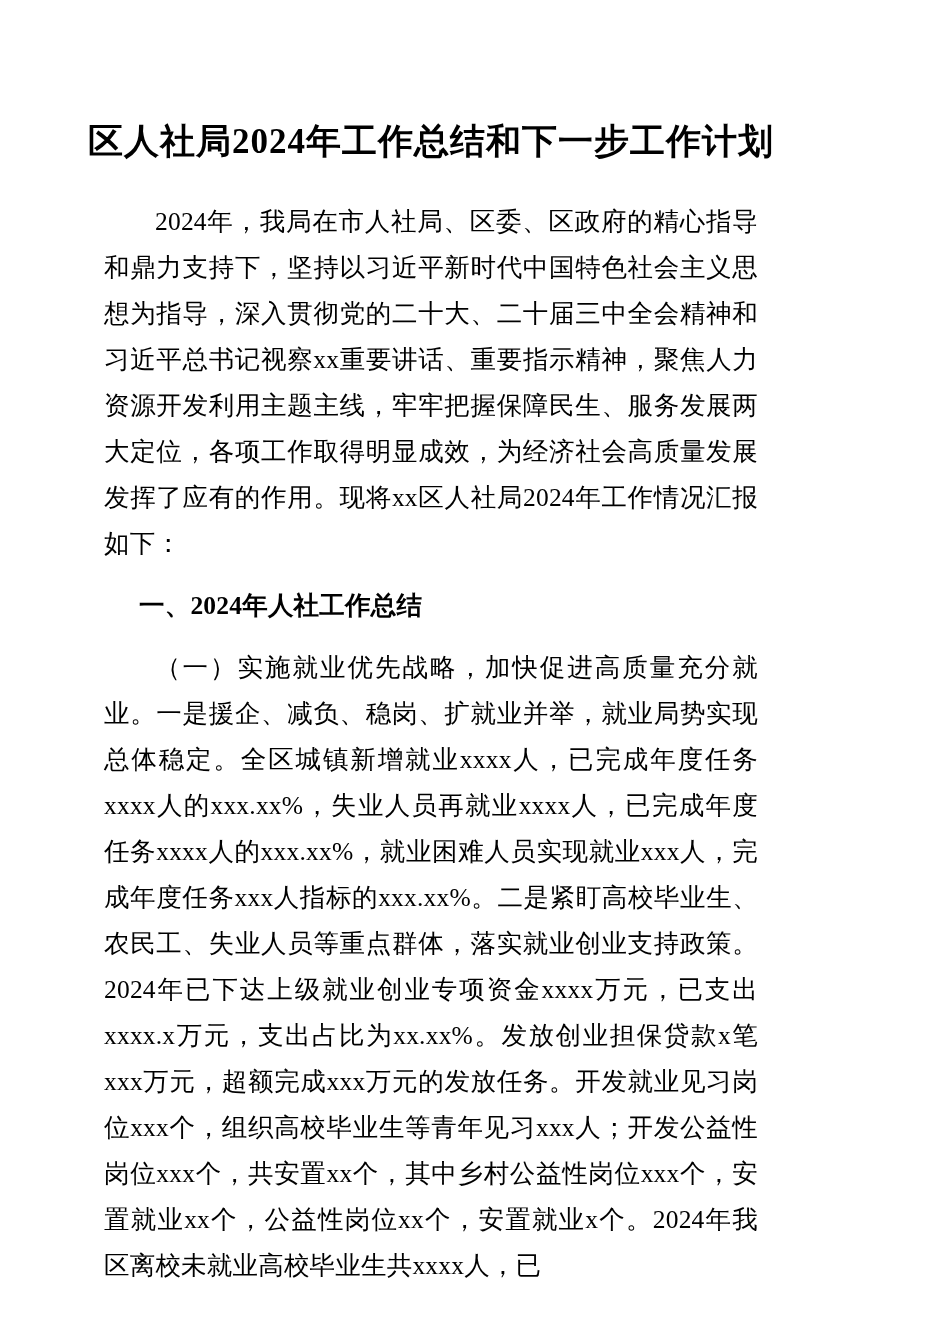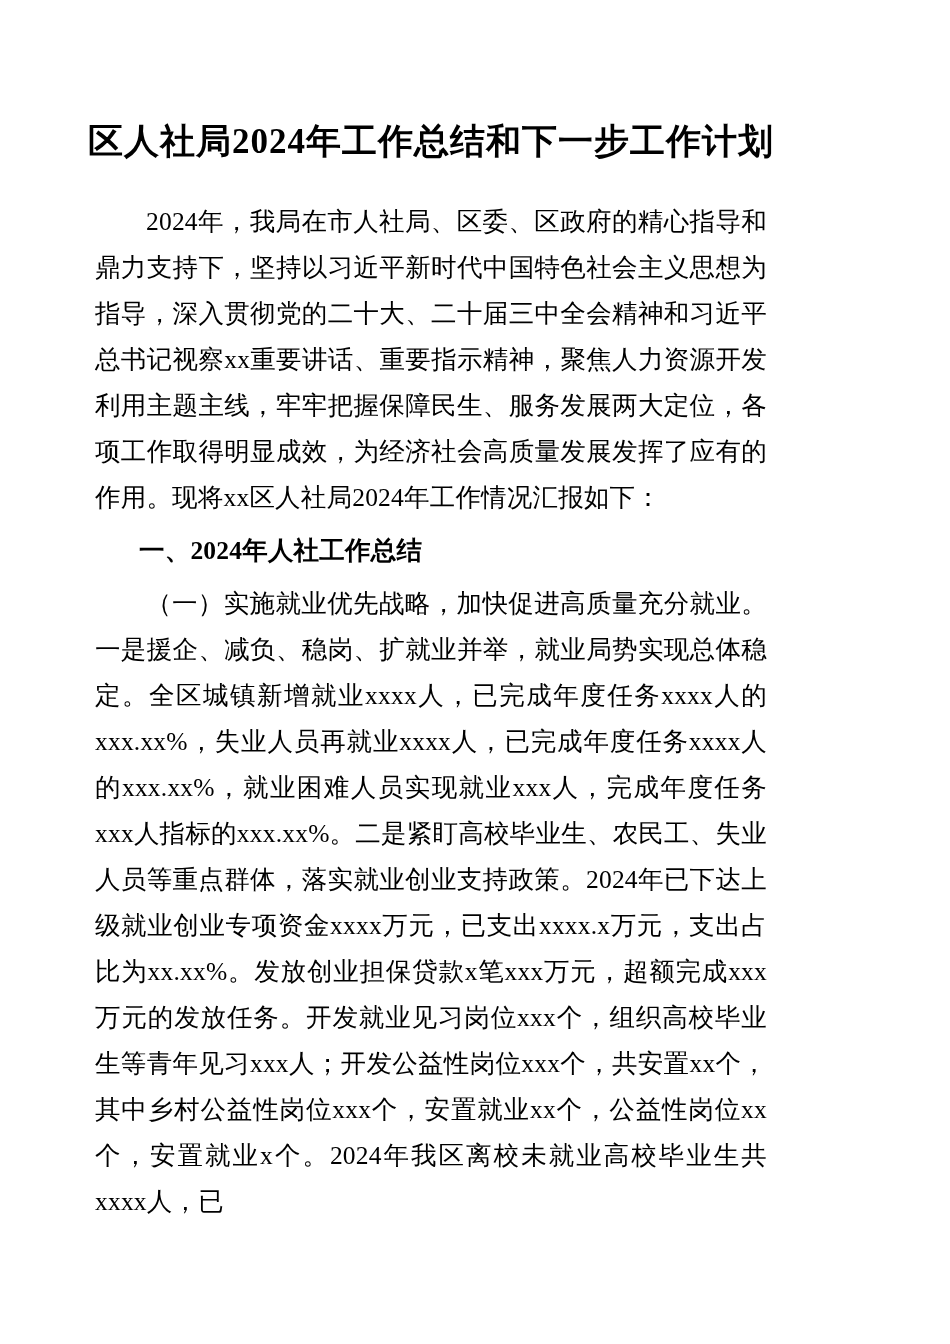--- a/index.html
+++ b/index.html
@@ -30,21 +30,21 @@
     text-align: center;
     letter-spacing: 1px;
     margin: 0 0 34px 0;
     white-space: nowrap;
   }
   .para {
     font-size: 25.5px;
     line-height: 46px;
     text-align: justify;
     text-justify: inter-ideograph;
-    margin: 7px;
+    margin: 16px;
     text-indent: 2em;
     letter-spacing: 0.2px;
   }
   .heading {
     font-size: 25.5px;
     line-height: 46px;
     font-weight: bold;
     text-indent: 2em;
     margin: 0;
     letter-spacing: 0.2px;

